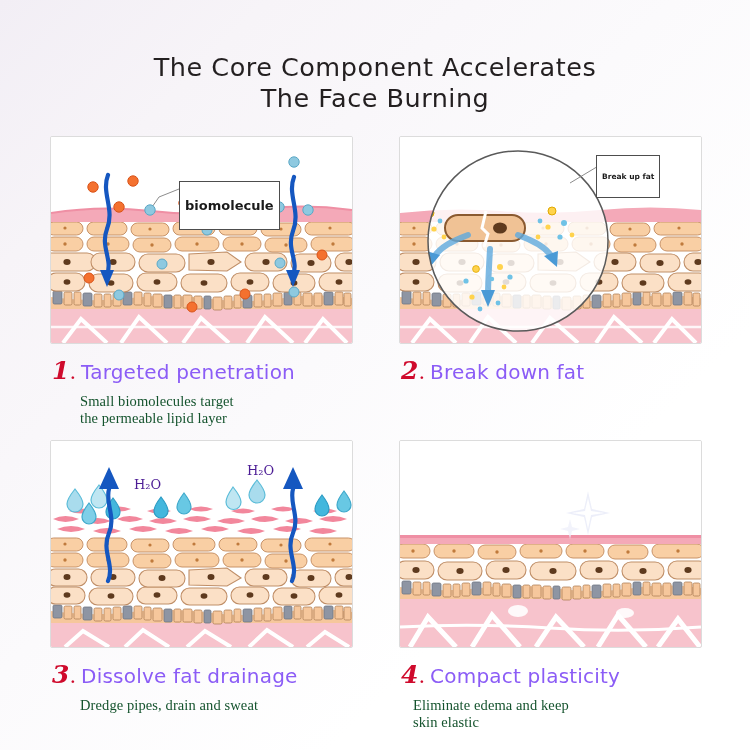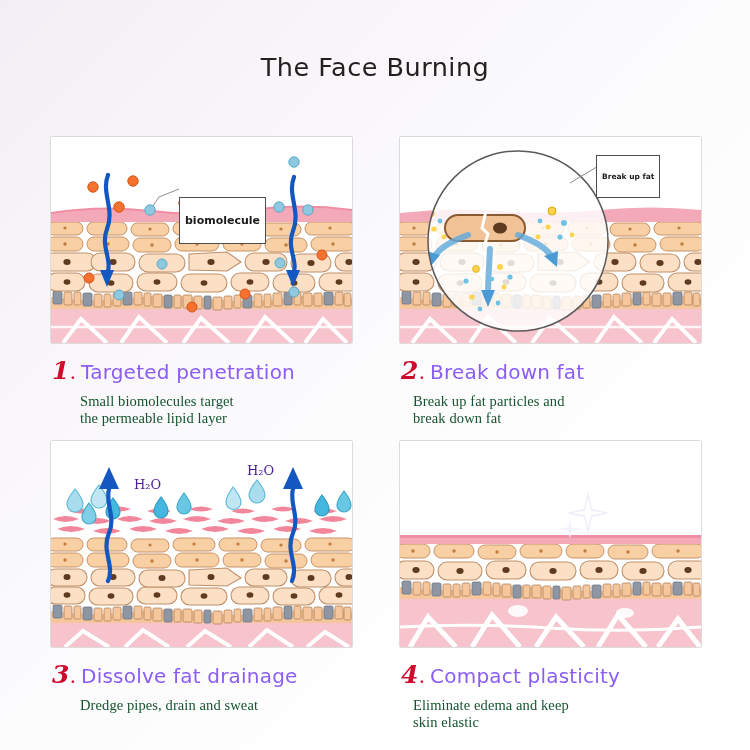--- a/index.html
+++ b/index.html
@@ -52,34 +52,35 @@
     font-family:Liberation Serif, serif;font-size:14.5px;color:#14532d;
     line-height:17px;letter-spacing:.1px;white-space:pre-line;
   }
   .sub.tight{margin-left:14px;}
   .sub.ind{margin-left:30px;}
   .lbl{
     position:absolute;background:#fff;border:1px solid #4d4d4d;
     font-family:"DejaVu Sans",sans-serif;font-weight:700;color:#1a1a1a;
     padding:16px 5px;white-space:nowrap;
   }
-  .lbl.sm{font-size:11px;margin-top:16px;}
+  .lbl.sm{font-size:13px;}
   .lbl.xs{font-size:7.5px;}
   .lead{position:absolute;stroke:#8d8d8d;fill:none;stroke-width:1;}
   .h2o{
     position:absolute;font-family:"DejaVu Serif",serif;font-size:13px;
     color:#4c1d95;letter-spacing:0;
   }
 </style>
 </head>
 <body>
 
 <div class="page">
 
   <div class="title">
+    <span>The Core Component Accelerates</span>
     <span class="l2">The Face Burning</span>
   </div>
 
   <div class="grid">
 
     <div class="cell c1">
       <div class="figure">
         <svg width="301" height="206" viewBox="0 0 301 206">
           <defs>
             <clipPath id="cl1">
@@ -439,22 +440,20 @@
         </svg>
 
         <div class="lbl xs" style="left:196px;top:18px;">Break up fat</div>
       </div>
 
       <div class="heading">
         <span class="num">2</span>
         <span class="dot">.</span>
         <span class="htext">Break down fat</span>
       </div>
-      <div class="sub tight">Break up fat particles and
-break down fat</div>
     </div>
 
     <div class="cell c3">
       <div class="figure">
         <svg width="301" height="206" viewBox="0 0 301 206">
           <defs>
               <clipPath id="cl3">
                 <rect x="0" y="0" width="301" height="206"></rect>
               </clipPath>
             </defs>

